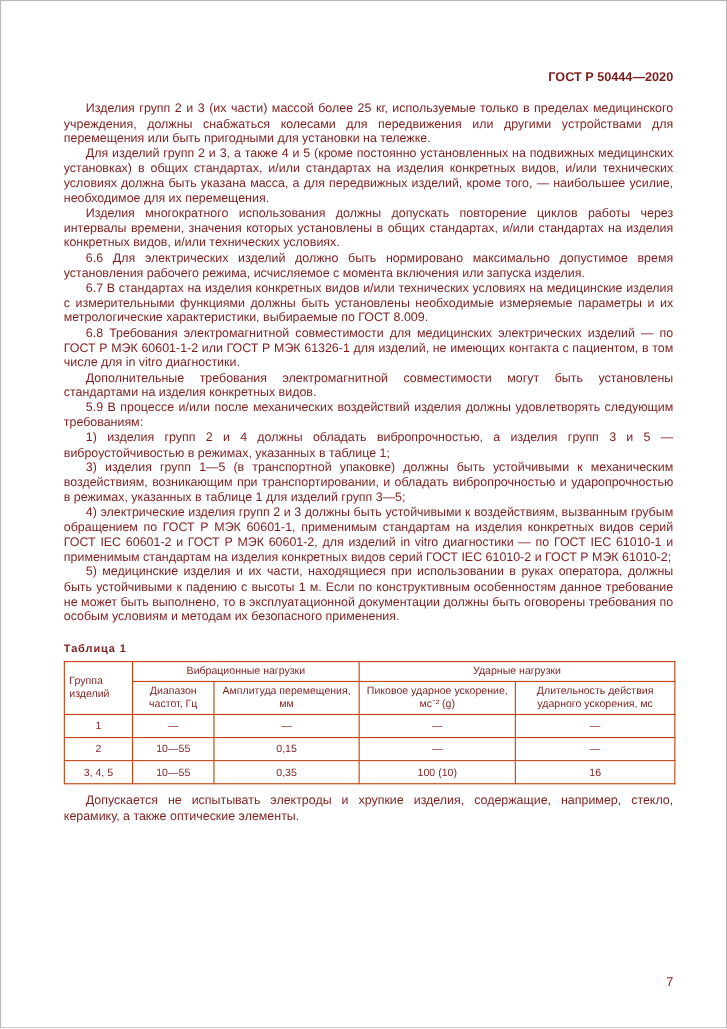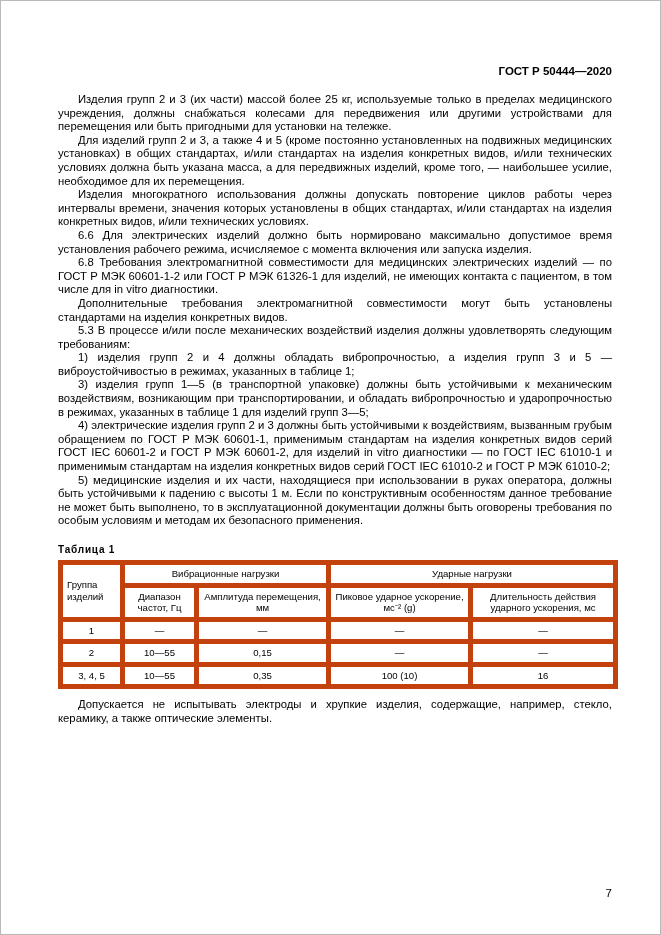--- a/index.html
+++ b/index.html
@@ -4,21 +4,21 @@
 <style>
   html, body { margin: 0; padding: 0; background: #ffffff; }
   .page {
     width: 661px;
     height: 935px;
     box-sizing: border-box;
     background: #ffffff;
     border: 1px solid #b9b9b9;
     position: relative;
     font-family: "Liberation Sans", sans-serif;
-    color: #000000;
+    color: #7f1d1d;
     overflow: hidden;
   }
   .content {
     position: absolute;
     left: 57px;
     right: 48px;
     top: 64px;
   }
   .doc-number {
     text-align: right;
@@ -40,21 +40,21 @@
     font-weight: bold;
   }
   table.spec {
     border-collapse: collapse;
     width: 100%;
     font-size: 9.6px;
     line-height: 11.5px;
     table-layout: fixed;
   }
   table.spec th, table.spec td {
-    border: 5px solid #c2410c;
+    border: 1px solid #c2410c;
     padding: 3px 4px;
     font-weight: normal;
     vertical-align: middle;
     text-align: center;
     box-sizing: border-box;
   }
   table.spec th.group-col { text-align: left; margin-top: 10px; }
   table.spec tbody td { height: 21px; }
   .after-note {
     margin-top: 9px;
@@ -76,23 +76,24 @@
 <div class="page">
   <div class="content">
 
     <div class="doc-number">ГОСТ Р 50444—2020</div>
 
     <div class="body-text">
       <p>Изделия групп 2 и 3 (их части) массой более 25 кг, используемые только в пределах медицинского учреждения, должны снабжаться колесами для передвижения или другими устройствами для перемещения или быть пригодными для установки на тележке.</p>
       <p>Для изделий групп 2 и 3, а также 4 и 5 (кроме постоянно установленных на подвижных медицинских установках) в общих стандартах, и/или стандартах на изделия конкретных видов, и/или технических условиях должна быть указана масса, а для передвижных изделий, кроме того, — наибольшее усилие, необходимое для их перемещения.</p>
       <p>Изделия многократного использования должны допускать повторение циклов работы через интервалы времени, значения которых установлены в общих стандартах, и/или стандартах на изделия конкретных видов, и/или технических условиях.</p>
       <p>6.6 Для электрических изделий должно быть нормировано максимально допустимое время установления рабочего режима, исчисляемое с момента включения или запуска изделия.</p>
+      <p>6.7 В стандартах на изделия конкретных видов и/или технических условиях на медицинские изделия с измерительными функциями должны быть установлены необходимые измеряемые параметры и их метрологические характеристики, выбираемые по ГОСТ 8.009.</p>
       <p>6.8 Требования электромагнитной совместимости для медицинских электрических изделий — по ГОСТ Р МЭК 60601-1-2 или ГОСТ Р МЭК 61326-1 для изделий, не имеющих контакта с пациентом, в том числе для in vitro диагностики.</p>
       <p>Дополнительные требования электромагнитной совместимости могут быть установлены стандартами на изделия конкретных видов.</p>
-      <p>5.3 В процессе и/или после механических воздействий изделия должны удовлетворять следующим требованиям:</p>
+      <p>5.9 В процессе и/или после механических воздействий изделия должны удовлетворять следующим требованиям:</p>
       <p>1) изделия групп 2 и 4 должны обладать вибропрочностью, а изделия групп 3 и 5 — виброустойчивостью в режимах, указанных в таблице 1;</p>
       <p>3) изделия групп 1—5 (в транспортной упаковке) должны быть устойчивыми к механическим воздействиям, возникающим при транспортировании, и обладать вибропрочностью и ударопрочностью в режимах, указанных в таблице 1 для изделий групп 3—5;</p>
       <p>4) электрические изделия групп 2 и 3 должны быть устойчивыми к воздействиям, вызванным грубым обращением по ГОСТ Р МЭК 60601-1, применимым стандартам на изделия конкретных видов серий ГОСТ IEC 60601-2 и ГОСТ Р МЭК 60601-2, для изделий in vitro диагностики — по ГОСТ IEC 61010-1 и применимым стандартам на изделия конкретных видов серий ГОСТ IEC 61010-2 и ГОСТ Р МЭК 61010-2;</p>
       <p>5) медицинские изделия и их части, находящиеся при использовании в руках оператора, должны быть устойчивыми к падению с высоты 1 м. Если по конструктивным особенностям данное требование не может быть выполнено, то в эксплуатационной документации должны быть оговорены требования по особым условиям и методам их безопасного применения.</p>
     </div>
 
     <div class="table-caption">Таблица 1</div>
 
     <table class="spec">
       <colgroup>

